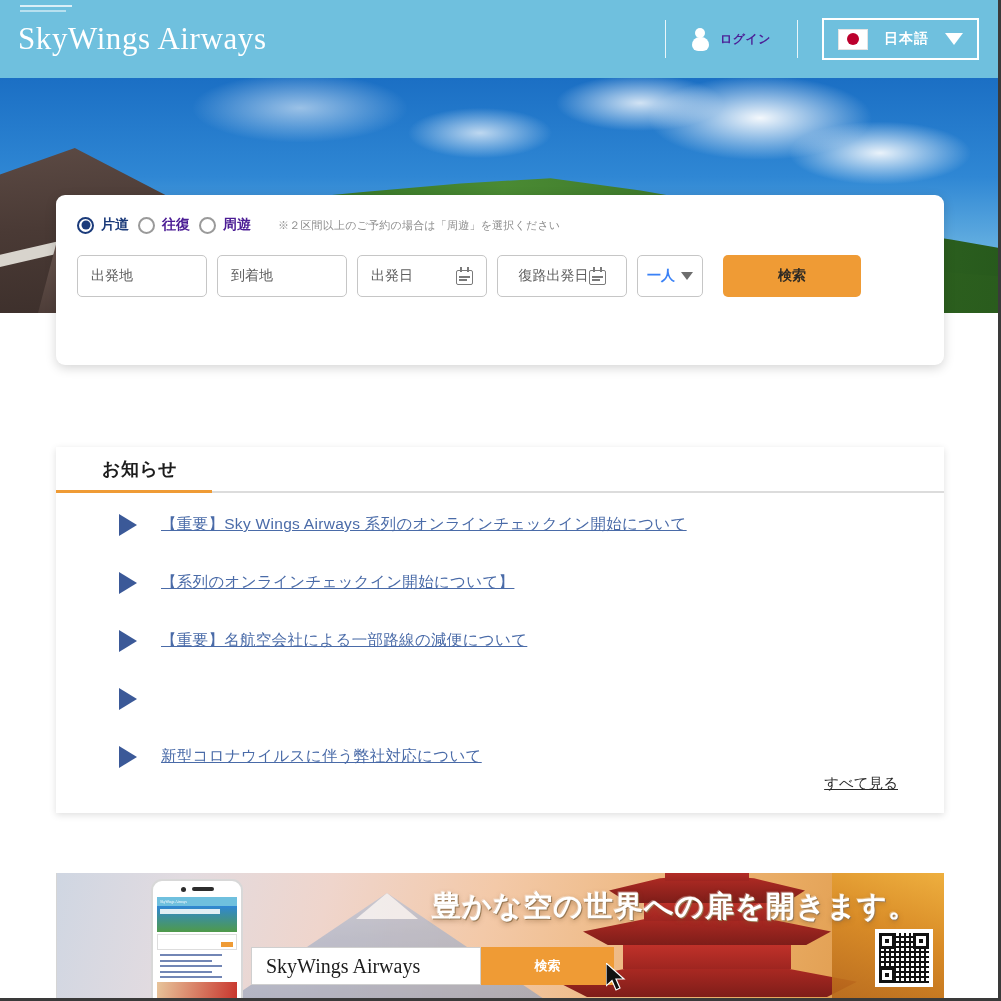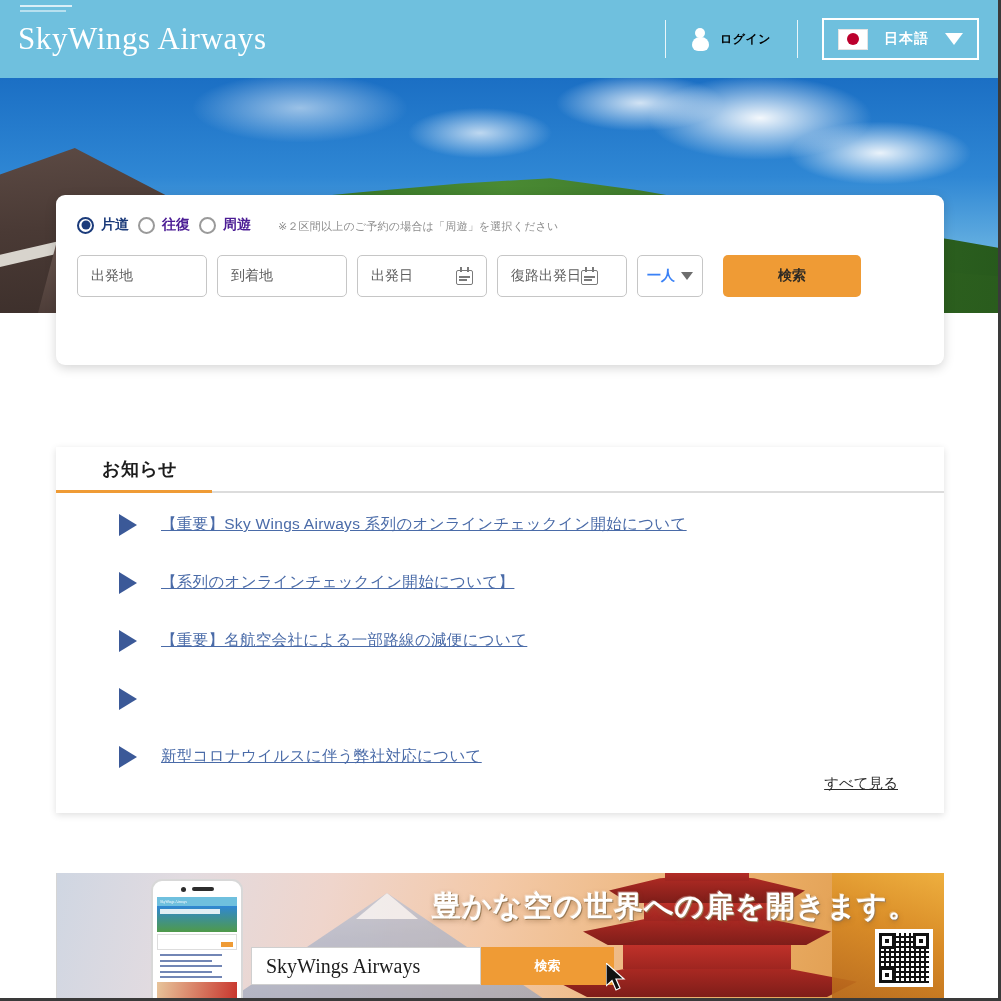--- a/index.html
+++ b/index.html
@@ -40,21 +40,21 @@
   }
   .person-icon { width: 17px; height: 23px; position: relative; }
   .person-icon .head {
     position: absolute; left: 3.5px; top: 0; width: 10px; height: 10px;
     background: #fff; border-radius: 50%;
   }
   .person-icon .body {
     position: absolute; left: 0; top: 9px; width: 17px; height: 14px;
     background: #fff; border-radius: 9px 9px 7px 7px;
   }
-  .login-label { color:#000000; font-size: 12px; font-weight: bold; letter-spacing: .5px; }
+  .login-label { color:#4c1d95; font-size: 12px; font-weight: bold; letter-spacing: .5px; }
   .lang-select {
     display: flex; align-items: center; gap: 16px;
     border: 2px solid #ffffff; height: 42px; padding: 0 14px;
     margin-left: 24px; margin-right: 22px; cursor: pointer;
   }
   .flag-jp {
     width: 30px; height: 21px; background: #fff; position: relative;
     border: 1px solid #e4e4e4;
   }
   .flag-jp::after {
@@ -117,21 +117,21 @@
     letter-spacing: 1px; white-space: nowrap;
     text-shadow: 0 0 3px rgba(0,0,0,.45), 1px 1px 2px rgba(0,0,0,.4);
   }
 
   
   .search-panel {
     position: absolute; left: 56px; top: 195px; width: 888px; height: 170px;
     background: #ffffff; border-radius: 9px;
     box-shadow: 0 3px 11px rgba(0,0,0,0.17); z-index: 20;
   }
-  .trip-row { display: flex; align-items: flex-end; padding: 21px 0 0 21px; }
+  .trip-row { display: flex; align-items: center; padding: 21px 0 0 21px; font-family: Liberation Serif, serif; }
   .radio-opt { display: flex; align-items: center; cursor: pointer; margin-right: 9px; }
   .radio-dot {
     width: 17px; height: 17px; border-radius: 50%;
     border: 2px solid #9a9a9a; background: #fff; position: relative;
     margin-right: 7px; flex: none;
   }
   .radio-opt.sel .radio-dot { border-color: #1a3a7a; }
   .radio-opt.sel .radio-dot::after {
     content:''; position:absolute; left:50%; top:50%; transform:translate(-50%,-50%);
     width: 9px; height: 9px; border-radius:50%; background:#1a3a7a;
@@ -142,21 +142,21 @@
 
   .fields-row { display: flex; align-items: center; gap: 10px; padding: 21px 0 0 21px; }
   .field {
     height: 42px; border: 1px solid #c6c6c6; border-radius: 5px;
     background: #fff; display: flex; align-items: center;
     padding: 0 13px; cursor: text;
   }
   .field.origin { width: 130px; }
   .field.dest   { width: 130px; }
   .field.date   { width: 130px; justify-content: space-between; cursor: pointer; }
-  .field.rdate  { width: 130px; justify-content: flex-start; cursor: pointer; }
+  .field.rdate  { width: 130px; justify-content: center; cursor: pointer; }
   .field-text { font-size: 14px; font-weight: normal; color: #5f5f5f; }
   .cal-icon { width: 17px; height: 18px; position: relative; flex: none; }
   .cal-icon .frame {
     position:absolute; left:0; top:3px; width:17px; height:15px;
     border:1.6px solid #7a7a7a; border-radius:2px;
   }
   .cal-icon .peg {
     position:absolute; width:2px; height:5px; background:#7a7a7a; top:0;
   }
   .cal-icon .peg.l { left: 4px; } .cal-icon .peg.r { right: 4px; }

